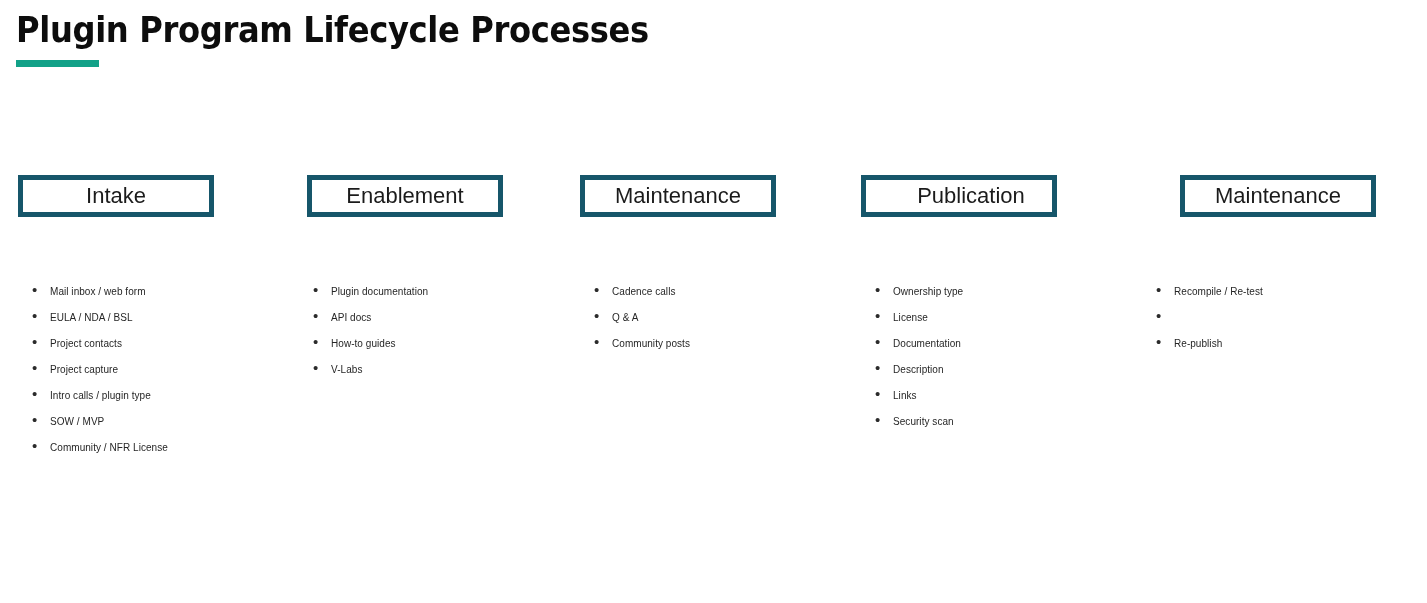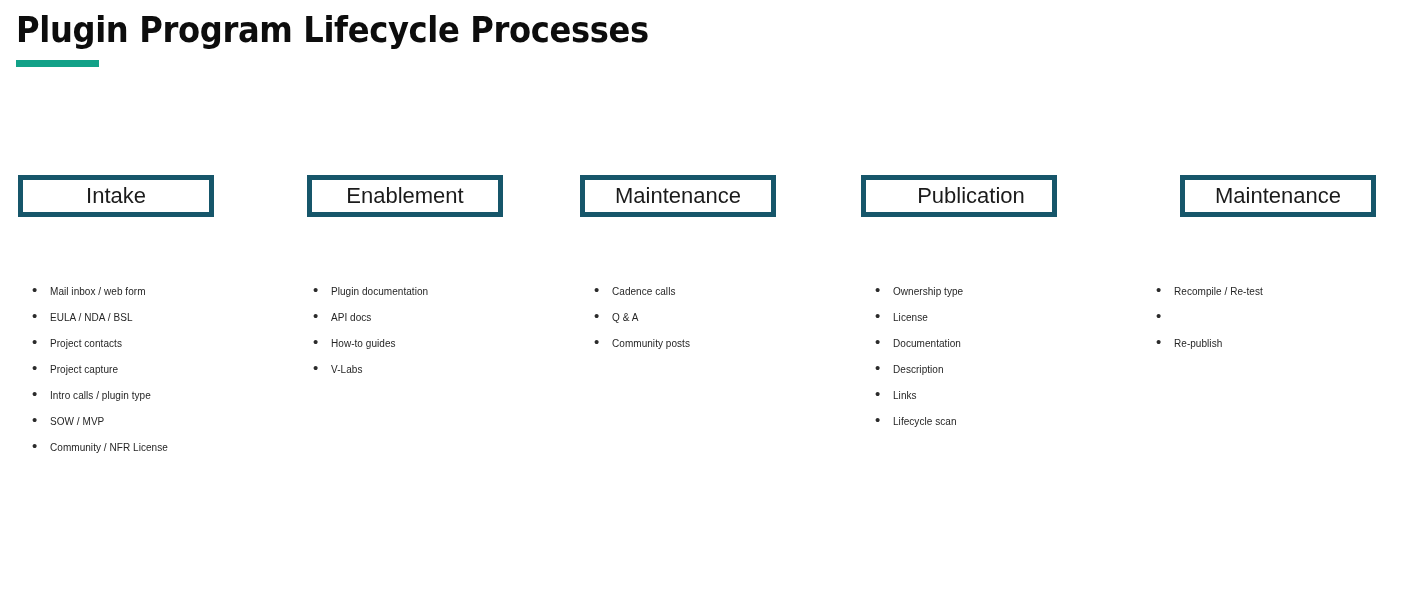--- a/index.html
+++ b/index.html
@@ -217,21 +217,21 @@
       <li class="bullet-item">
         <span class="bullet-dot">•</span>
         <span class="bullet-text">Description</span>
       </li>
       <li class="bullet-item">
         <span class="bullet-dot">•</span>
         <span class="bullet-text">Links</span>
       </li>
       <li class="bullet-item">
         <span class="bullet-dot">•</span>
-        <span class="bullet-text">Lifecycle scan</span>
+        <span class="bullet-text">Security scan</span>
       </li>
     </ul>
   </div>
 
   <div class="column">
     <div class="phase-box" style="border-color: rgb(22, 86, 106); margin-left: 38px;">
       <span class="phase-label">Maintenance</span>
     </div>
     <ul class="bullet-list">
       <li class="bullet-item">

